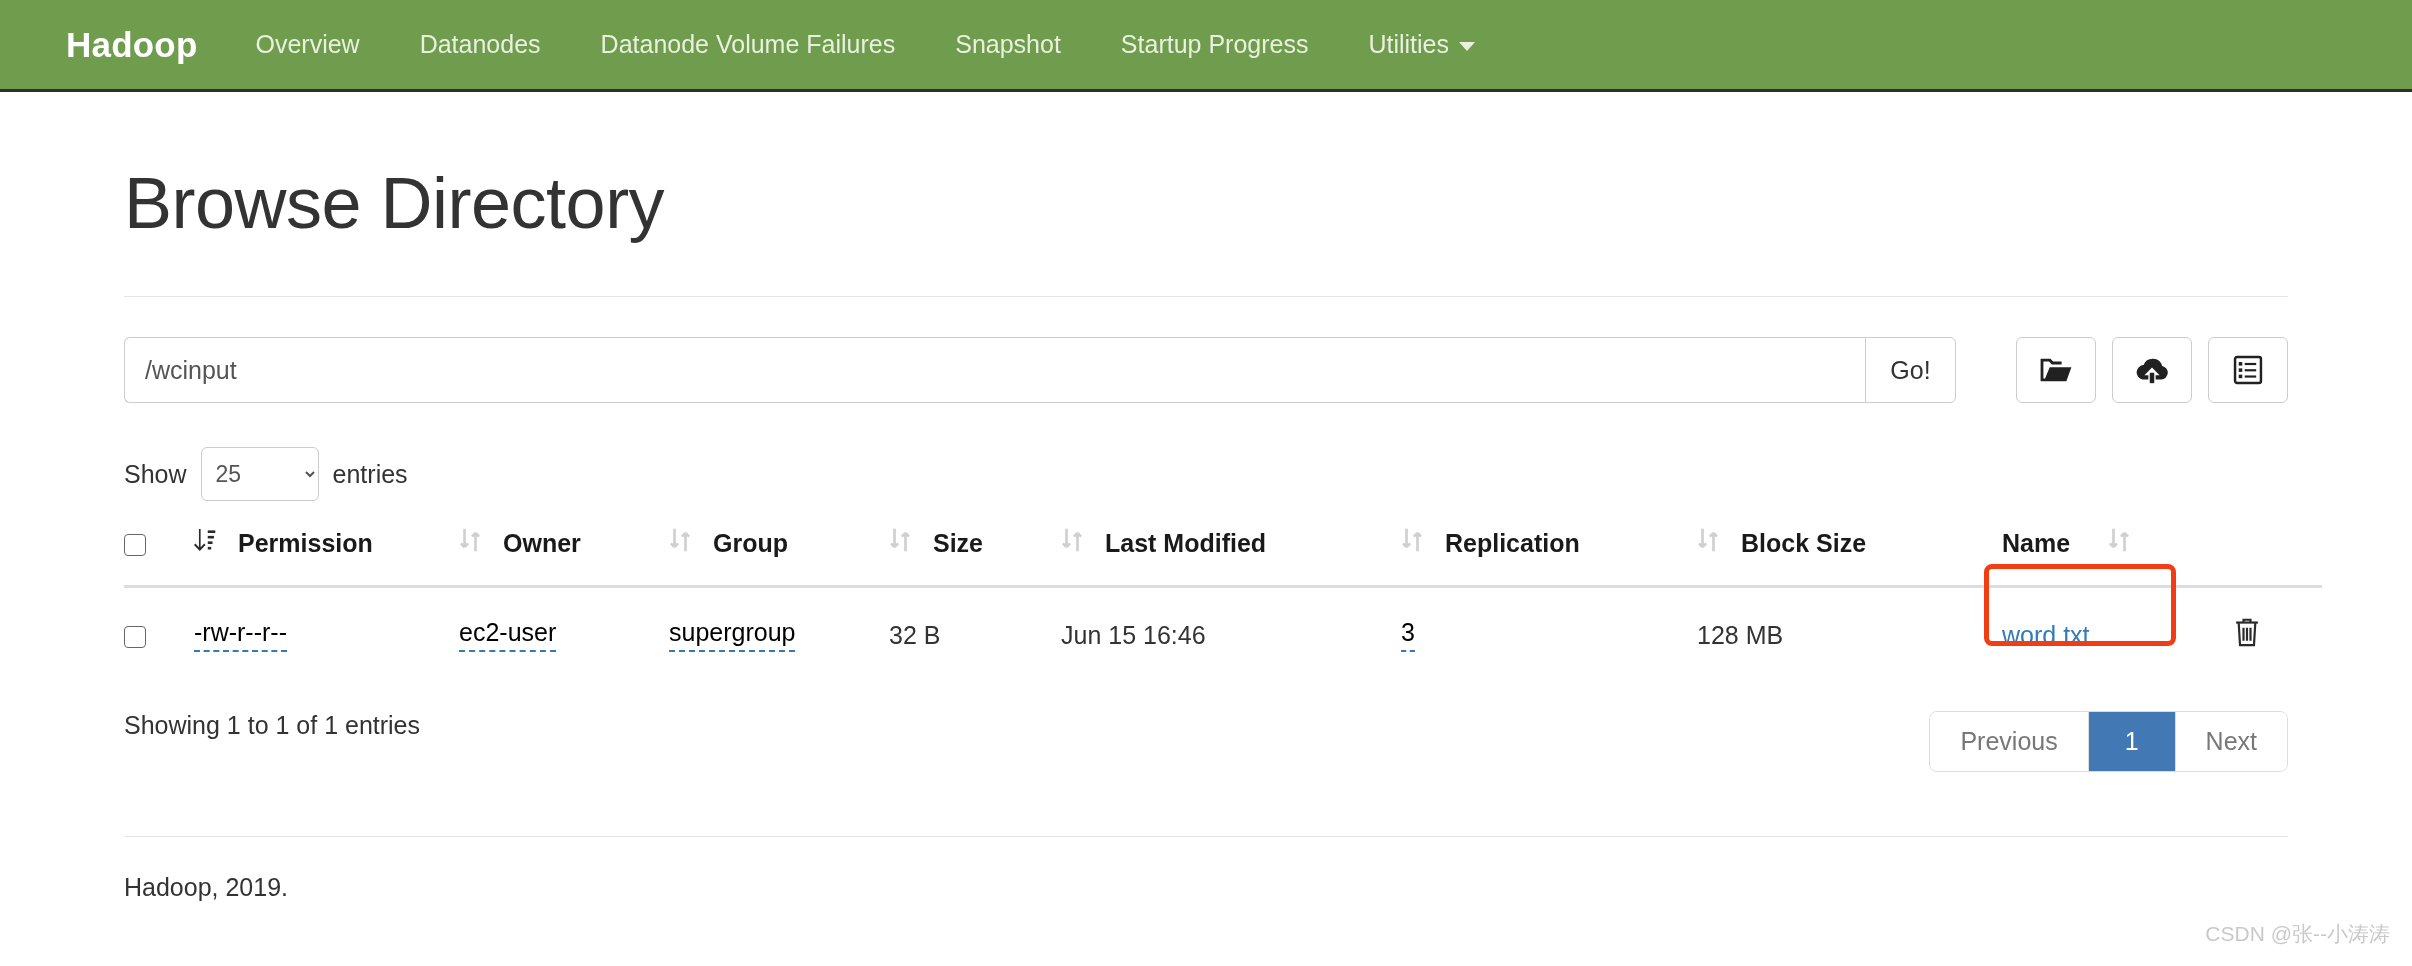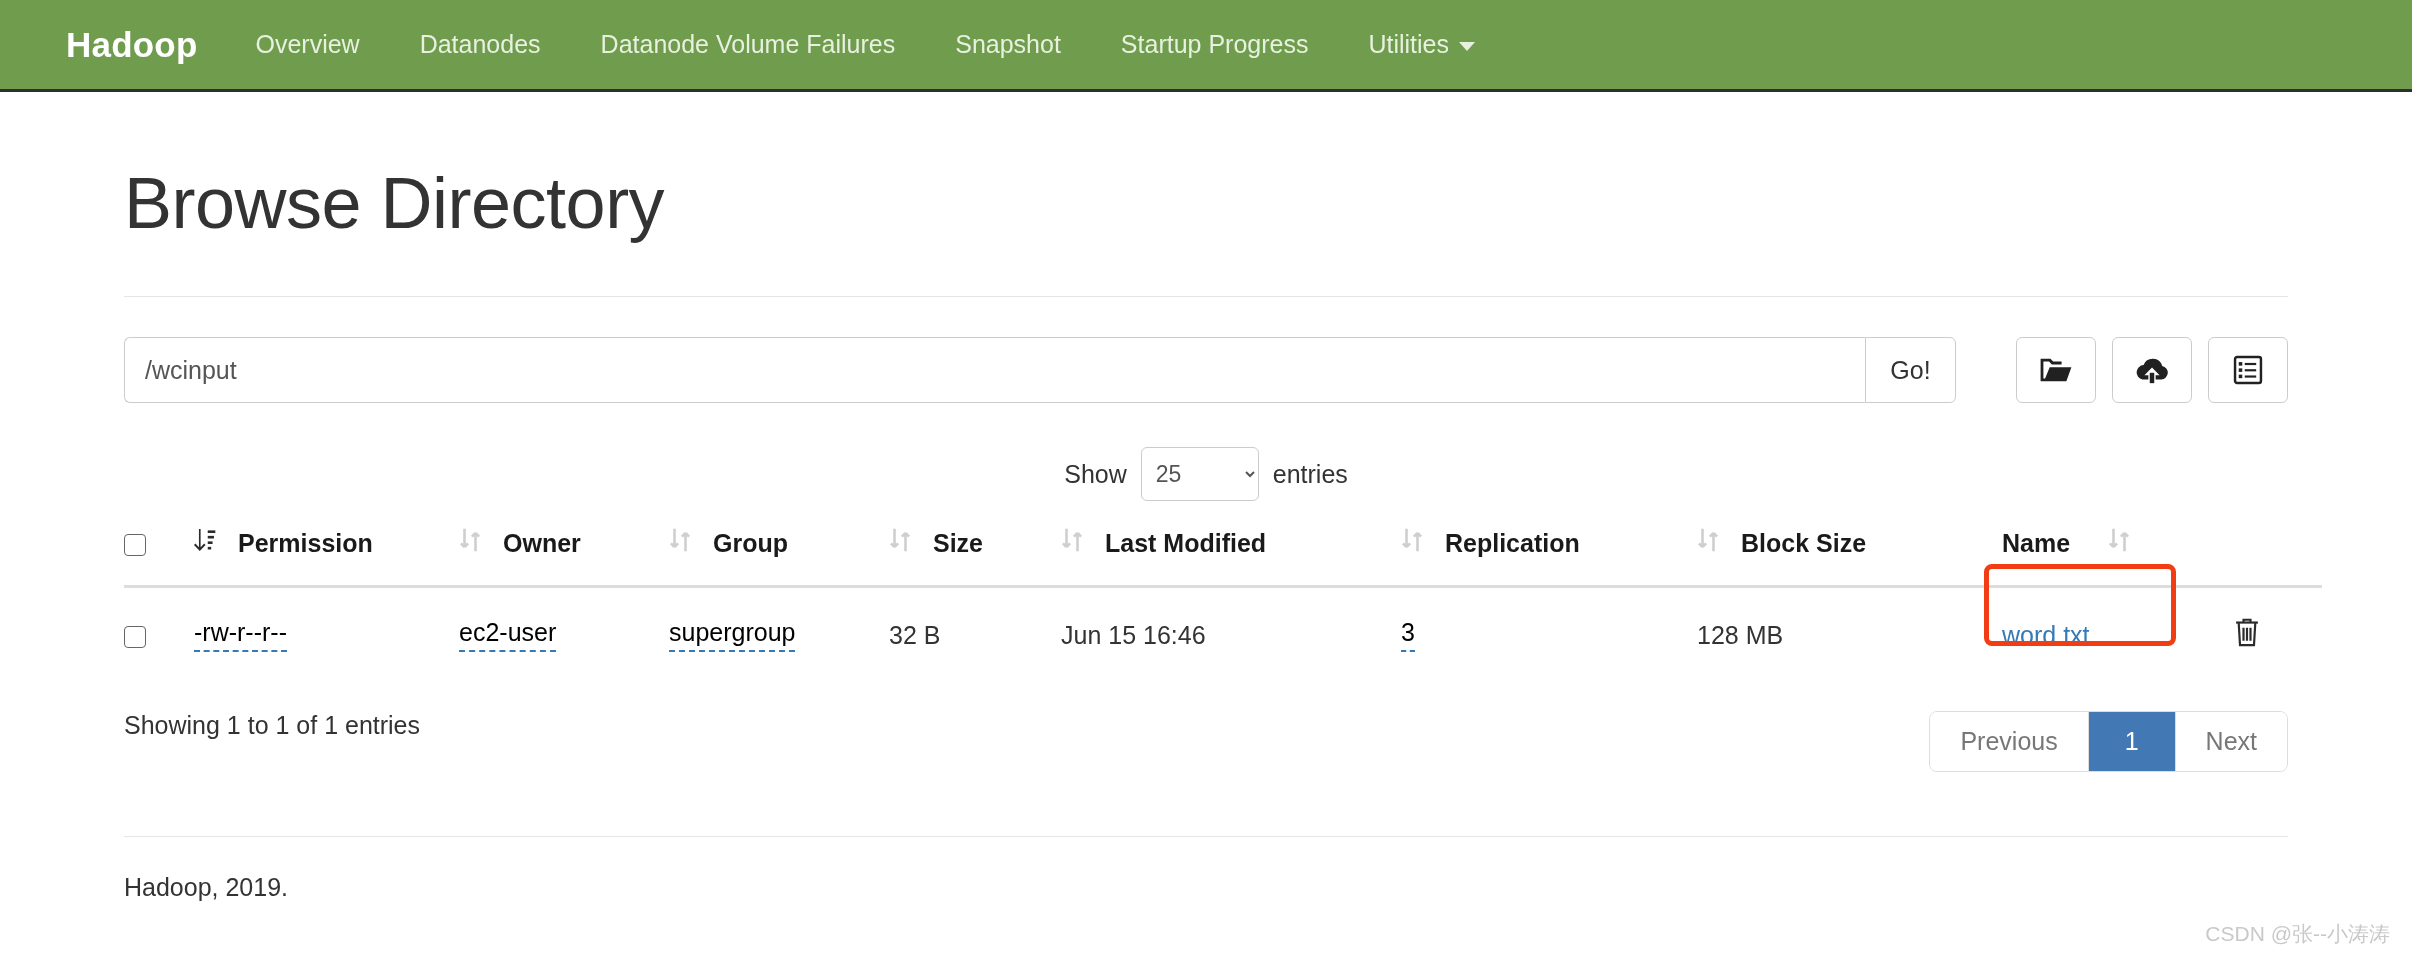--- a/index.html
+++ b/index.html
@@ -127,21 +127,20 @@
   }
   .icon-btn:last-child { margin-right: 0; }
   .icon-btn svg { display: block; }
 
   
   .table-controls {
     display: flex;
     align-items: center;
     justify-content: space-between;
     margin: 44px 60px 0 60px;
-    flex-direction: column;
   }
   .length-ctl {
     display: flex;
     align-items: center;
     font-size: 25px;
     color: #333333;
   }
   .length-select {
     margin: 0 14px;
     height: 54px;

